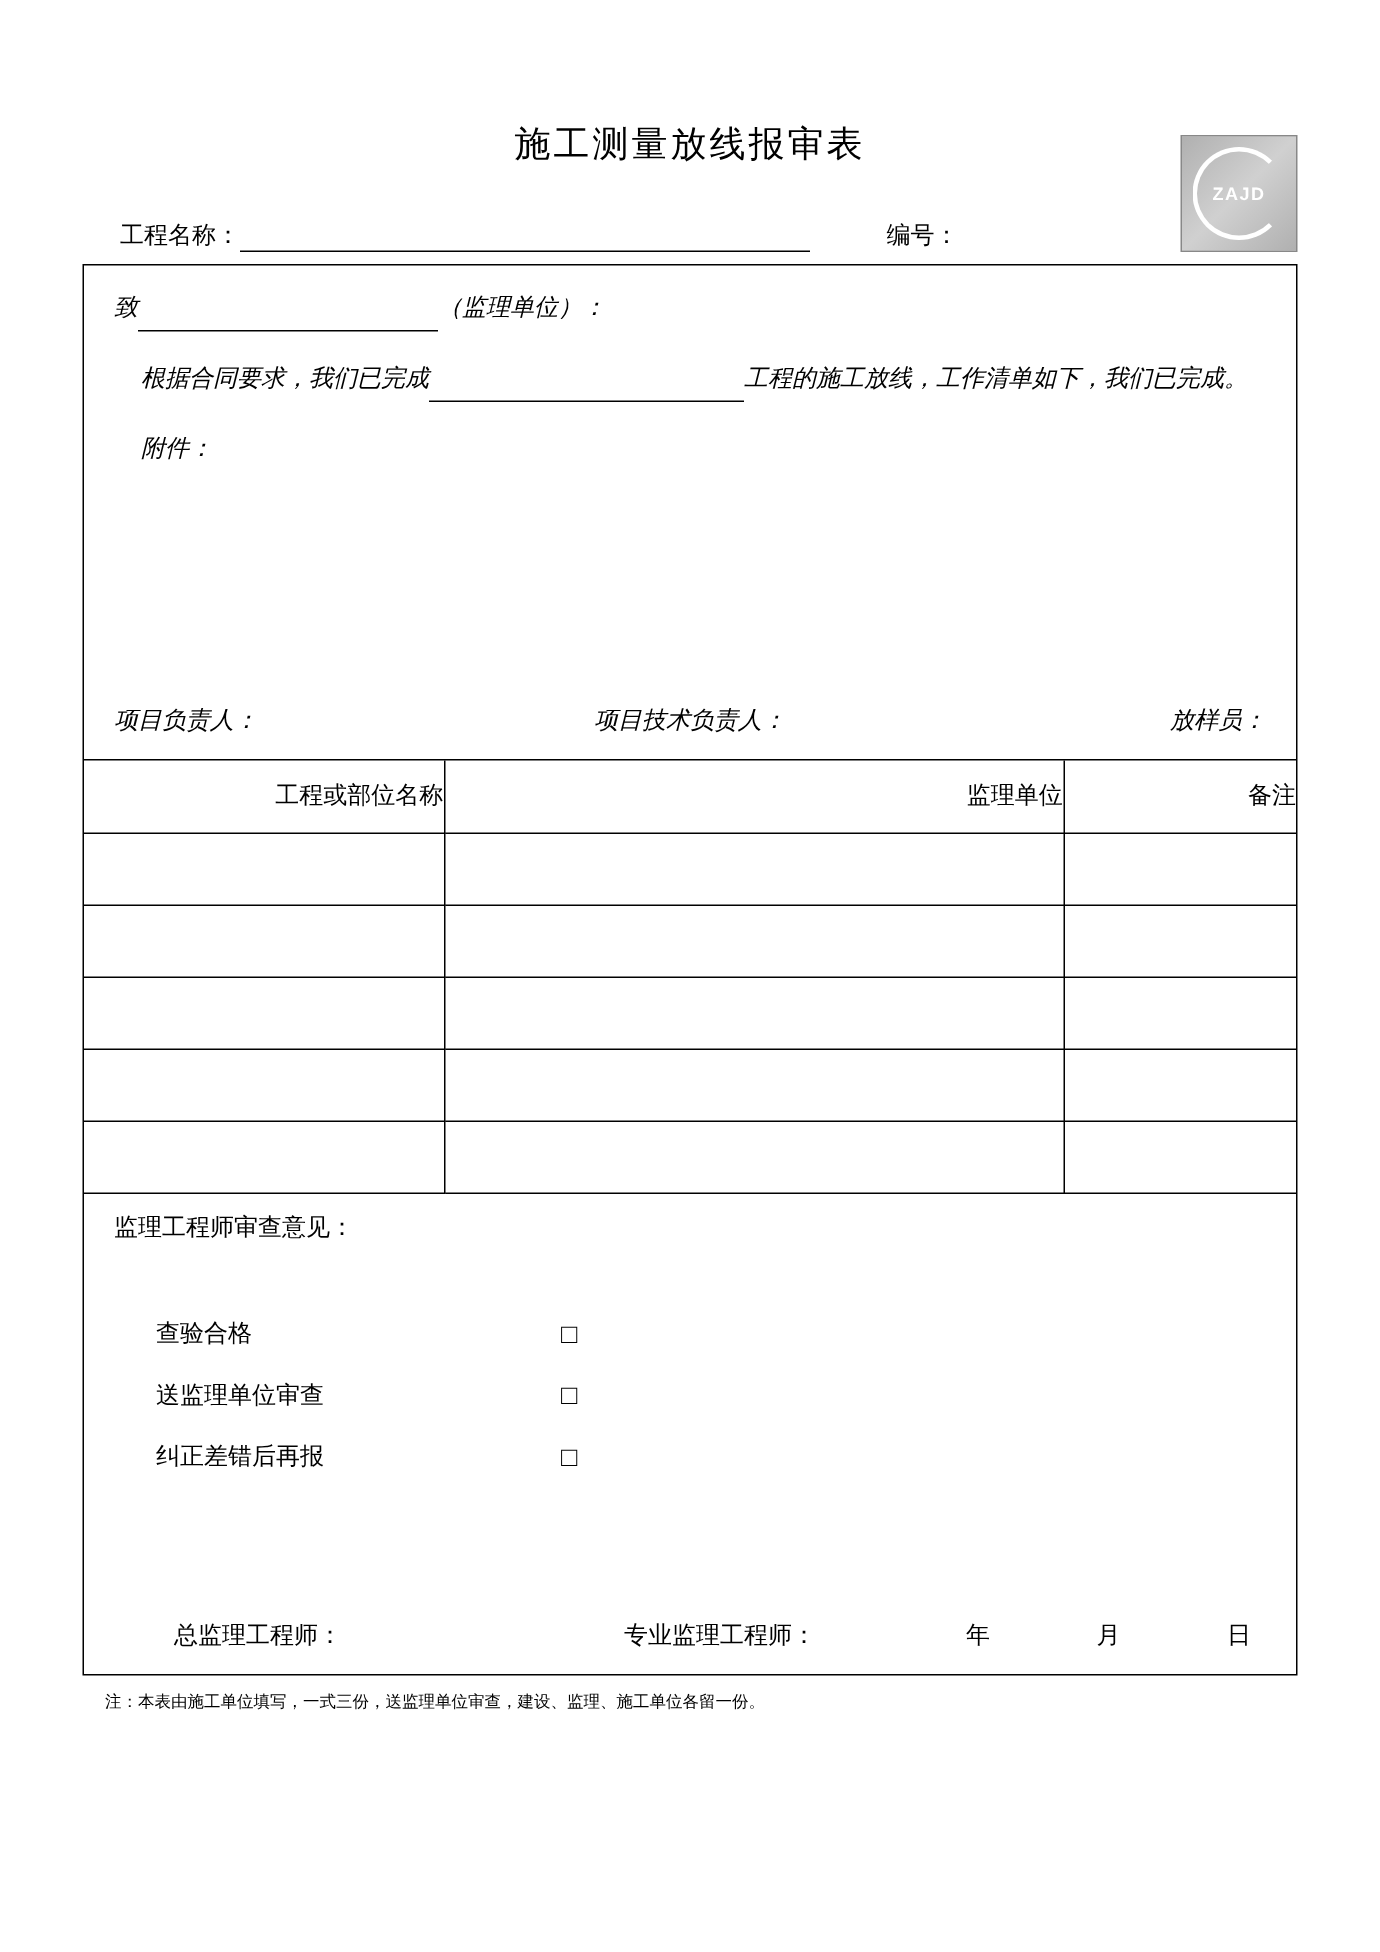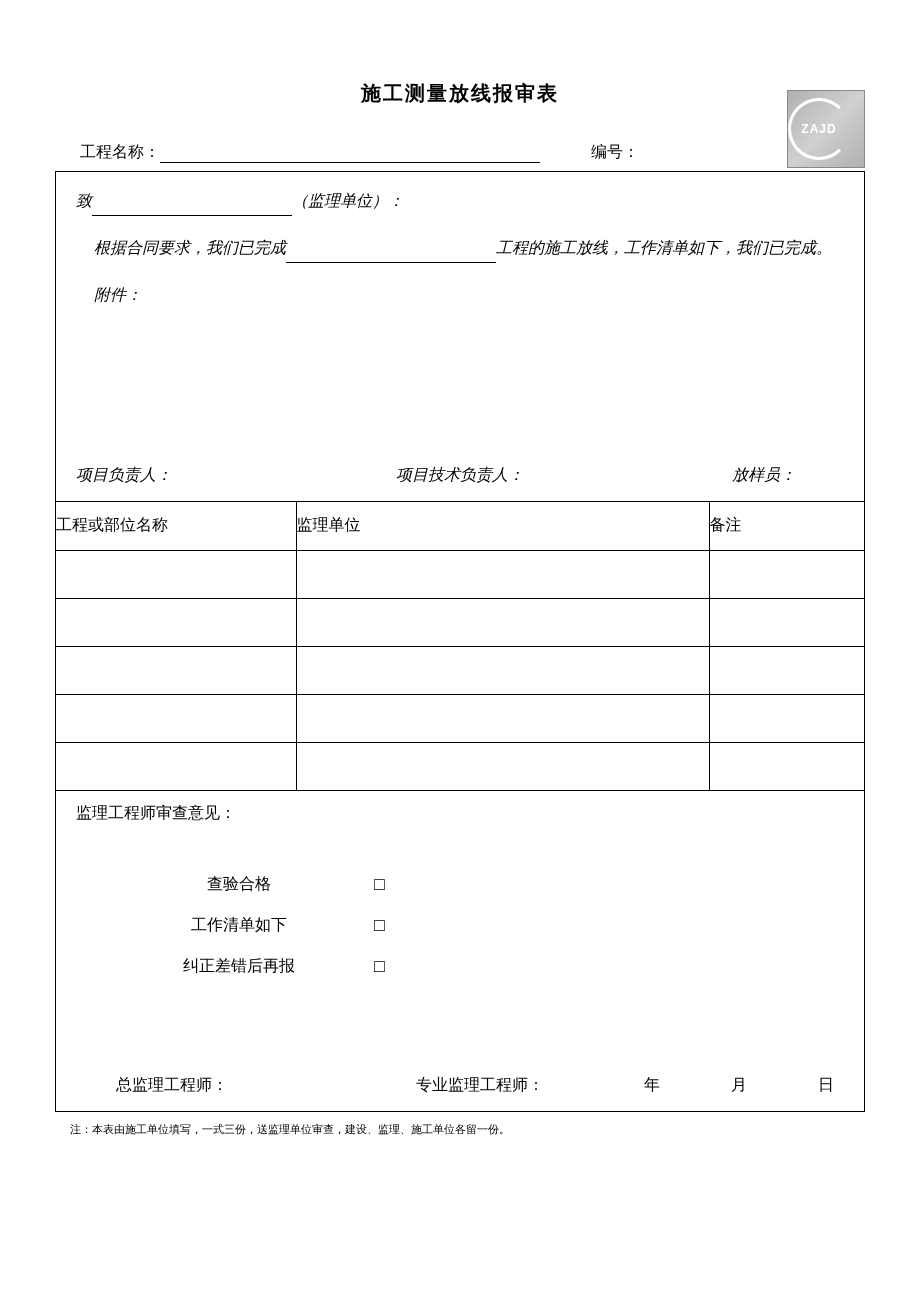--- a/index.html
+++ b/index.html
@@ -12,36 +12,36 @@
       background: #fff;
       padding: 80px 55px 40px 55px;
       position: relative;
     }
     .title-row {
       position: relative;
       text-align: center;
       margin-bottom: 35px;
     }
     .title {
-      font-size: 20px;
-      font-weight: bold;
+      font-size: 24px;
+      font-weight: normal;
       letter-spacing: 2px;
       margin-top: 12px;
     }
     .logo {
       position: absolute;
       right: 0;
       top: 10px;
       width: 78px;
       height: 78px;
       border: 1px solid #888;
       background: linear-gradient(135deg, #b0b0b0 0%, #d0d0d0 50%, #b0b0b0 100%);
       display: flex;
       align-items: center;
-      justify-content: flex-start;
+      justify-content: center;
     }
     .logo-inner {
       width: 62px;
       height: 62px;
       border: 3px solid #fff;
       border-radius: 50%;
       border-right-color: transparent;
       display: flex;
       align-items: center;
       justify-content: center;
@@ -94,46 +94,45 @@
     .section-top .line.indent { padding-left: 18px; }
     .sig-row-top {
       position: absolute;
       bottom: 15px;
       left: 20px;
       right: 20px;
       display: flex;
     }
     .sig-row-top > div:nth-child(1){ flex: 0 0 320px; }
     .sig-row-top > div:nth-child(2){ flex: 1; }
-    .sig-row-top > div:nth-child(3){ flex: 0 0 160px; text-align: center; }
+    .sig-row-top > div:nth-child(3){ flex: 0 0 160px; text-align: right; }
     table.inner {
       width: 100%;
       border-collapse: collapse;
     }
     table.inner th, table.inner td {
       border-bottom: 1px solid #000;
       border-right: 1px solid #000;
       height: 48px;
       font-weight: normal;
-      text-align: left;
+      text-align: right;
     }
     table.inner th:last-child, table.inner td:last-child { border-right: none; }
     table.inner .col1 { width: 240px; }
     table.inner .col3 { width: 155px; }
     .section-bottom {
       padding: 12px 20px 15px 20px;
       min-height: 320px;
       position: relative;
     }
     .opinion-title { margin-bottom: 50px; }
     .check-row {
       display: flex;
       padding-left: 28px;
       margin-bottom: 20px;
-      text-align: center;
     }
     .check-row .lbl { width: 270px; }
     .check-row .box { font-size: 18px; }
     .sig-row-bottom {
       position: absolute;
       bottom: 15px;
       left: 20px;
       right: 20px;
       display: flex;
       align-items: baseline;
@@ -219,21 +218,21 @@
   </tbody>
     </table>
 
   <div class="section-bottom">
     <div class="opinion-title">监理工程师审查意见：</div>
     <div class="check-row">
       <span class="lbl">查验合格</span>
       <span class="box">□</span>
     </div>
     <div class="check-row">
-      <span class="lbl">工作清单如下</span>
+      <span class="lbl">送监理单位审查</span>
       <span class="box">□</span>
     </div>
     <div class="check-row">
       <span class="lbl">纠正差错后再报</span>
       <span class="box">□</span>
     </div>
     <div class="sig-row-bottom">
       <div class="s1">总监理工程师：</div>
       <div class="s2">专业监理工程师：</div>
       <div class="s3">

